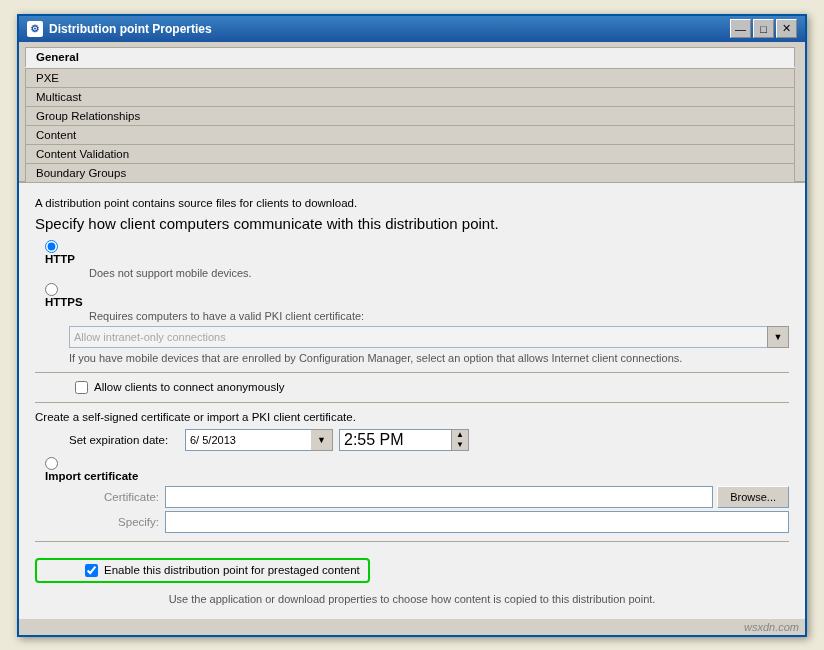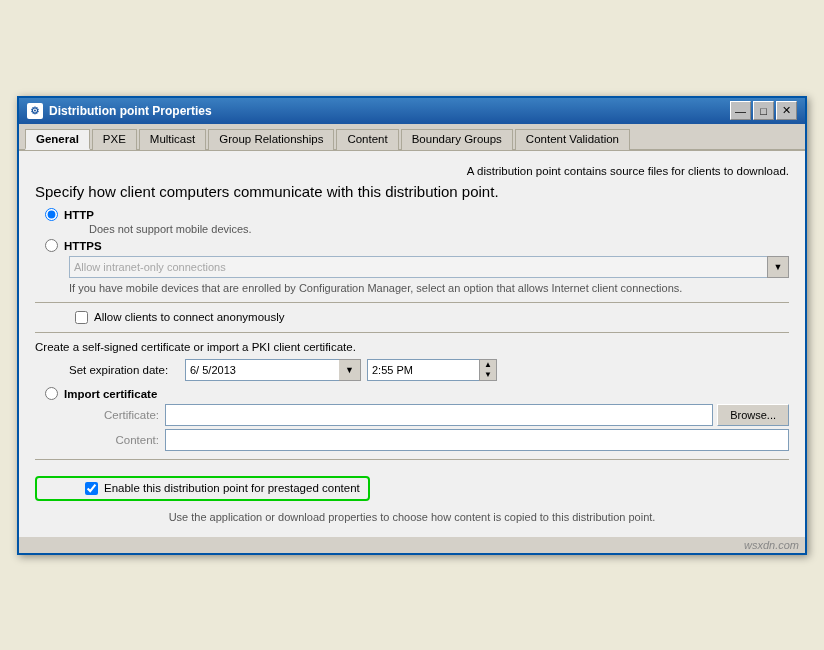--- a/index.html
+++ b/index.html
@@ -61,20 +61,21 @@
       align-items: center;
       justify-content: center;
       color: #000;
     }
     .tab-bar {
       display: flex;
       background: #d4d0c8;
       border-bottom: 2px solid #aca899;
       padding: 4px 8px 0 6px;
       flex-wrap: wrap;
+      flex-direction: column;
     }
     .tab {
       padding: 3px 10px;
       font-size: 11.5px;
       background: #d4d0c8;
       border: 1px solid #aca899;
       border-bottom: none;
       margin-right: 2px;
       cursor: pointer;
       position: relative;
@@ -89,35 +90,35 @@
       z-index: 1;
     }
     .content {
       background: #f0f0f0;
       padding: 14px 16px;
     }
     .description-text {
       font-size: 11.5px;
       color: #000;
       margin-bottom: 6px;
-      text-align: right;
     }
     .section-label {
       font-size: 15px;
       color: #000;
       margin-bottom: 8px;
       margin-top: 4px;
     }
     .radio-group {
       margin: 6px 0 6px 10px;
     }
     .radio-item {
       display: flex;
-      align-items: flex-end;
+      align-items: flex-start;
       margin-bottom: 2px;
+      flex-direction: column;
     }
     .radio-item input[type="radio"] {
       margin-right: 6px;
       width: 13px;
       height: 13px;
     }
     .radio-label {
       font-size: 11.5px;
       font-weight: bold;
     }
@@ -194,21 +195,21 @@
       align-items: center;
       margin: 4px 0 4px 24px;
       gap: 6px;
     }
     .date-label {
       font-size: 11.5px;
       min-width: 110px;
     }
     .date-input-wrapper {
       position: relative;
-      width: 176px;
+      width: 148px;
     }
     .date-input-wrapper input {
       width: 100%;
       height: 22px;
       border: 1px solid #7f9db9;
       padding: 0 22px 0 4px;
       font-size: 11px;
       background: white;
     }
     .date-dropdown-btn {
@@ -228,21 +229,21 @@
     }
     .time-input-wrapper {
       position: relative;
       width: 130px;
     }
     .time-input-wrapper input {
       width: 100%;
       height: 22px;
       border: 1px solid #7f9db9;
       padding: 0 22px 0 4px;
-      font-size: 11px;
+      font-size: 16px;
       background: white;
     }
     .time-spin-btn {
       position: absolute;
       right: 0;
       top: 0;
       bottom: 0;
       width: 18px;
       background: #d4d0c8;
       border: 1px solid #999;
@@ -335,40 +336,41 @@
         <button class="title-btn">✕</button>
       </div>
     </div>
 
     <div class="tab-bar">
       <div class="tab active">General</div>
       <div class="tab">PXE</div>
       <div class="tab">Multicast</div>
       <div class="tab">Group Relationships</div>
       <div class="tab">Content</div>
+      <div class="tab">Content Validation</div>
       <div class="tab">Boundary Groups</div>
-      <div class="tab">Content Validation</div>
     </div>
 
     <div class="content">
       <p class="description-text">A distribution point contains source files for clients to download.</p>
       <p class="section-label">Specify how client computers communicate with this distribution point.</p>
 
       
       <div class="radio-group">
         <div class="radio-item">
           <input type="radio" name="protocol" id="http" checked="" style="">
           <label class="radio-label" for="http">HTTP</label>
         </div>
         <p class="sub-text">Does not support mobile devices.</p>
 
         <div class="radio-item">
           <input type="radio" name="protocol" id="https" style="">
           <label class="radio-label" for="https">HTTPS</label>
         </div>
+        <p class="sub-text">Requires computers to have a valid PKI client certificate:</p>
 
         <div class="dropdown-row">
           <div class="dropdown-wrapper">
             <select disabled="">
               <option>Allow intranet-only connections</option>
             </select>
             <div class="dropdown-arrow">▼</div>
           </div>
         </div>
 
@@ -411,21 +413,21 @@
           <label class="radio-label" for="import-cert">Import certificate</label>
         </div>
 
         <div class="field-row" style="margin-left:24px; margin-top:4px;">
           <span class="field-label">Certificate:</span>
           <input type="text" class="field-input" style="">
           <button class="browse-btn">Browse...</button>
         </div>
 
         <div class="field-row" style="margin-left:24px; margin-top:3px;">
-          <span class="field-label">Content:</span>
+          <span class="field-label">Specify:</span>
           <input type="password" class="field-input" style="">
         </div>
       </div>
 
       <hr class="divider">
 
       
       <div class="highlight-box">
         <div class="checkbox-row" style="margin:0;">
           <input type="checkbox" id="prestaged" checked="" style="">

